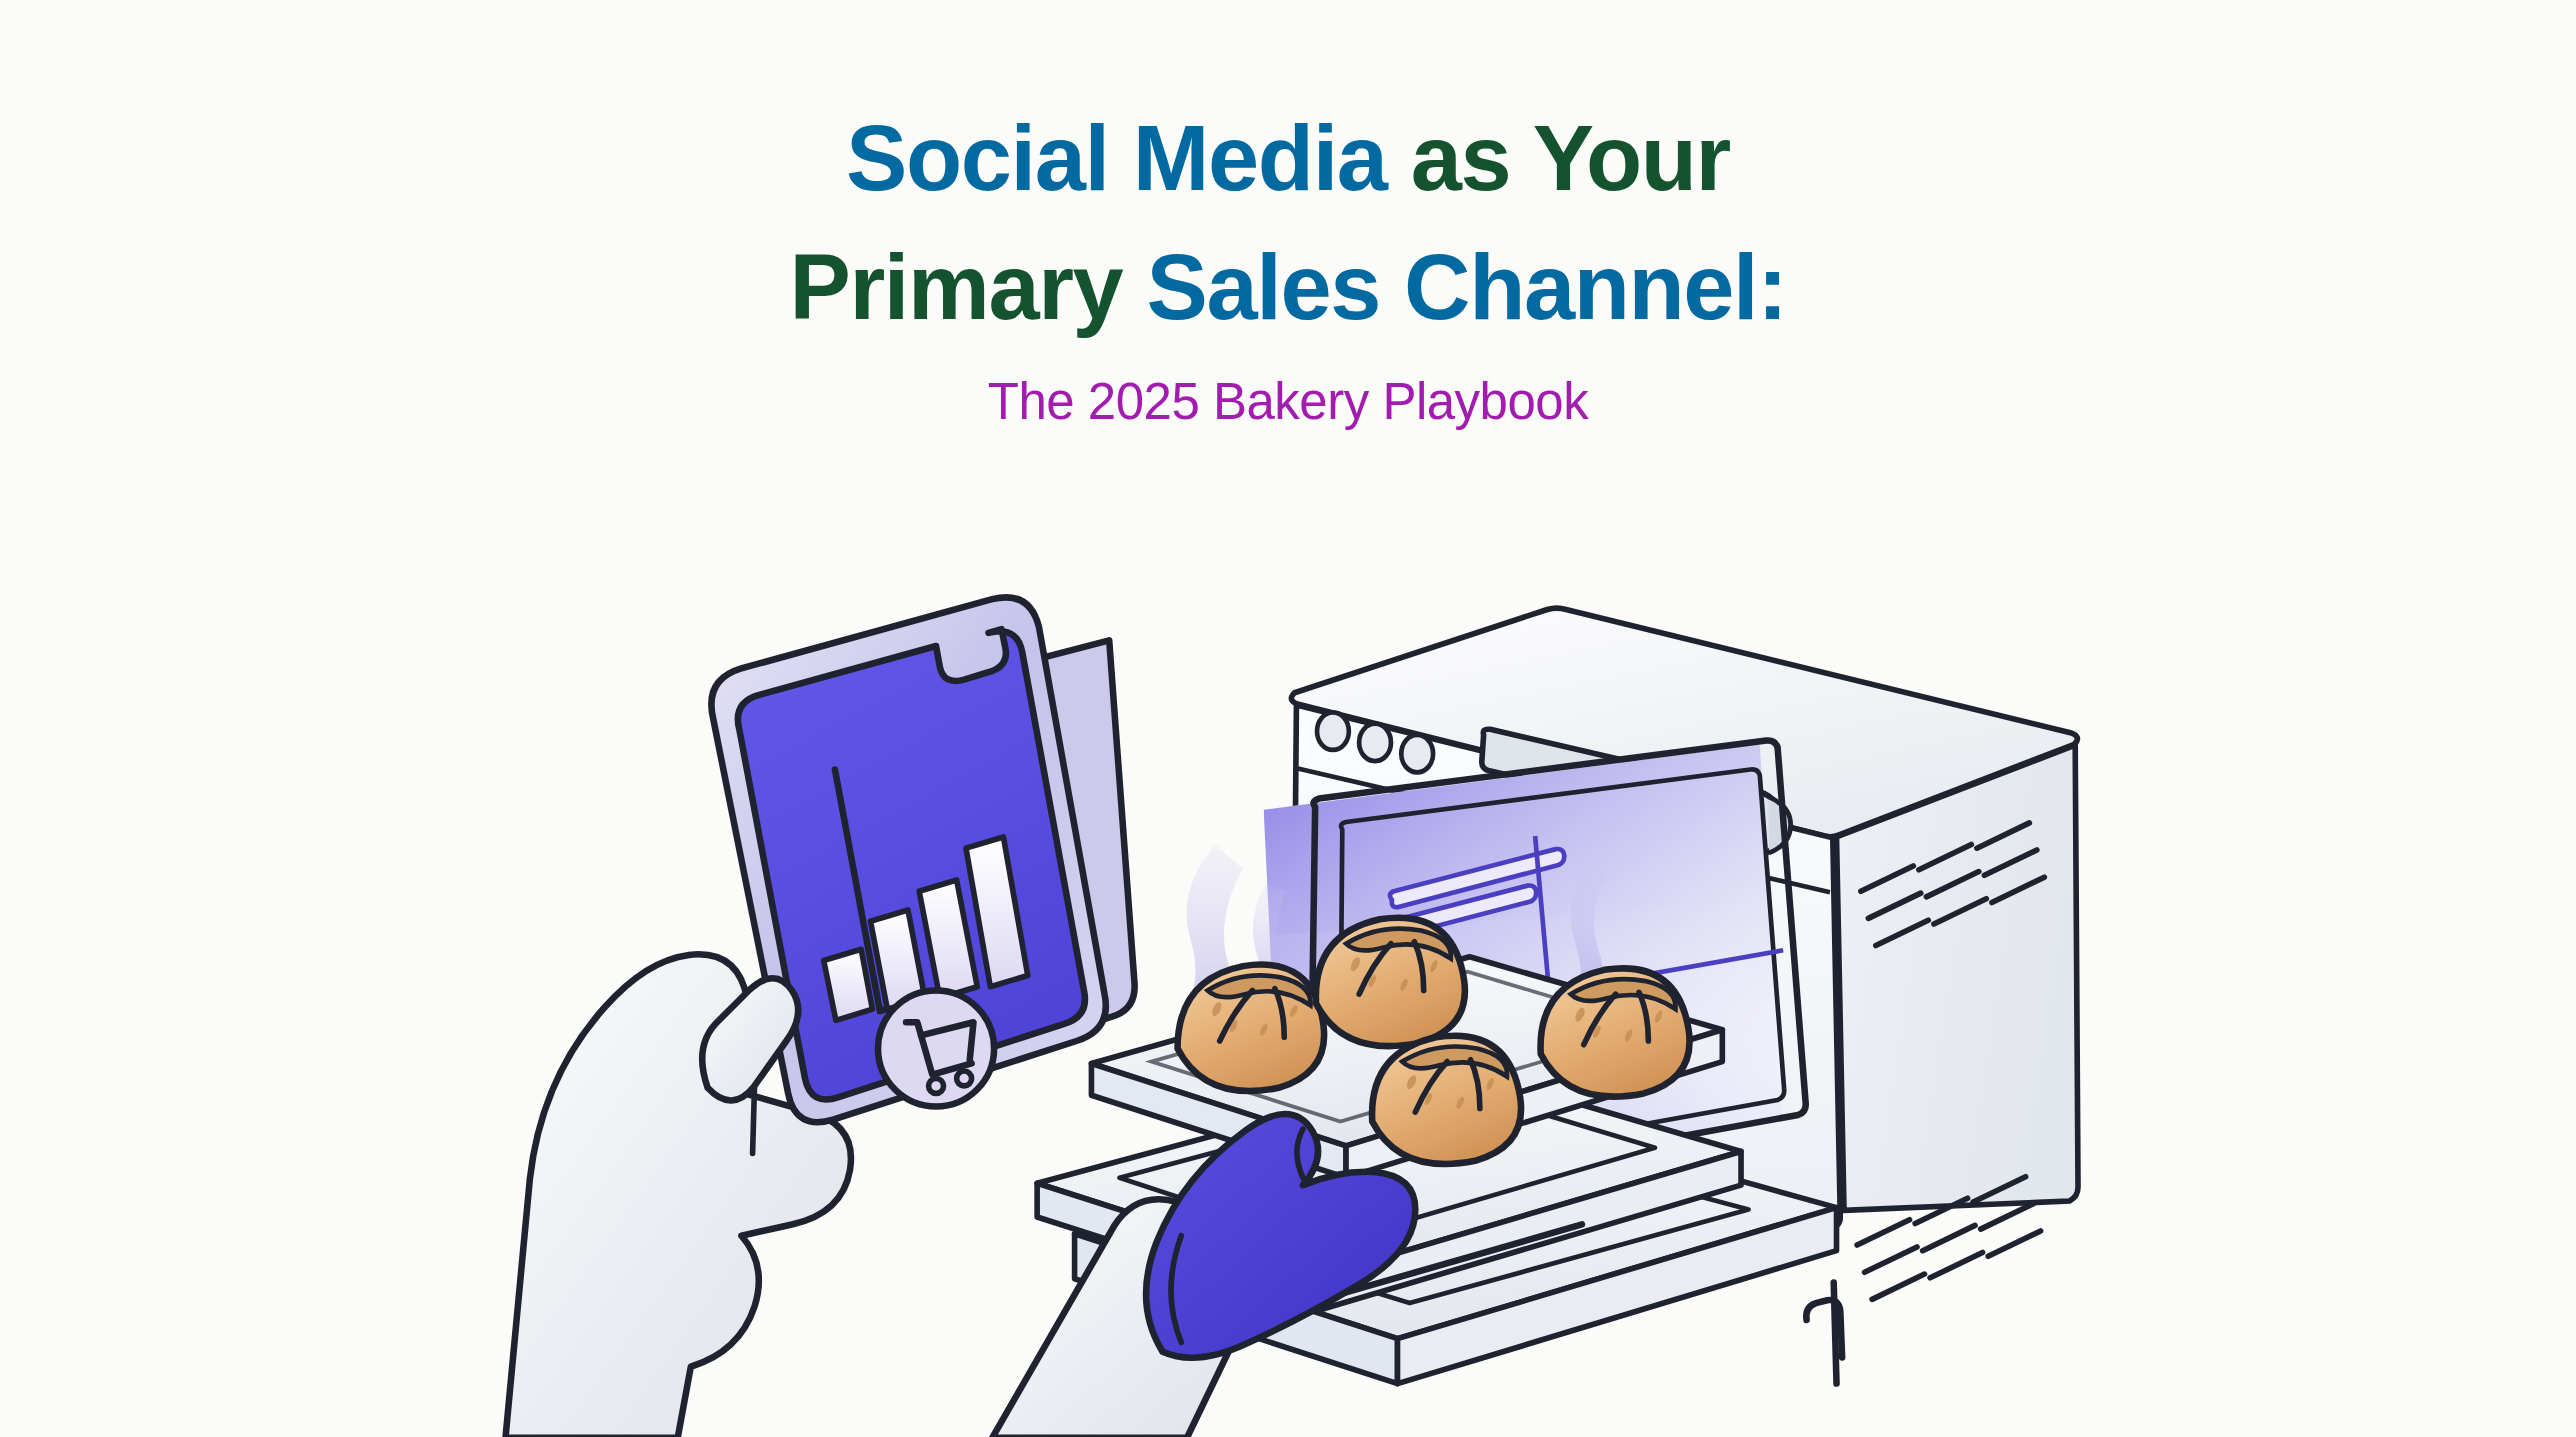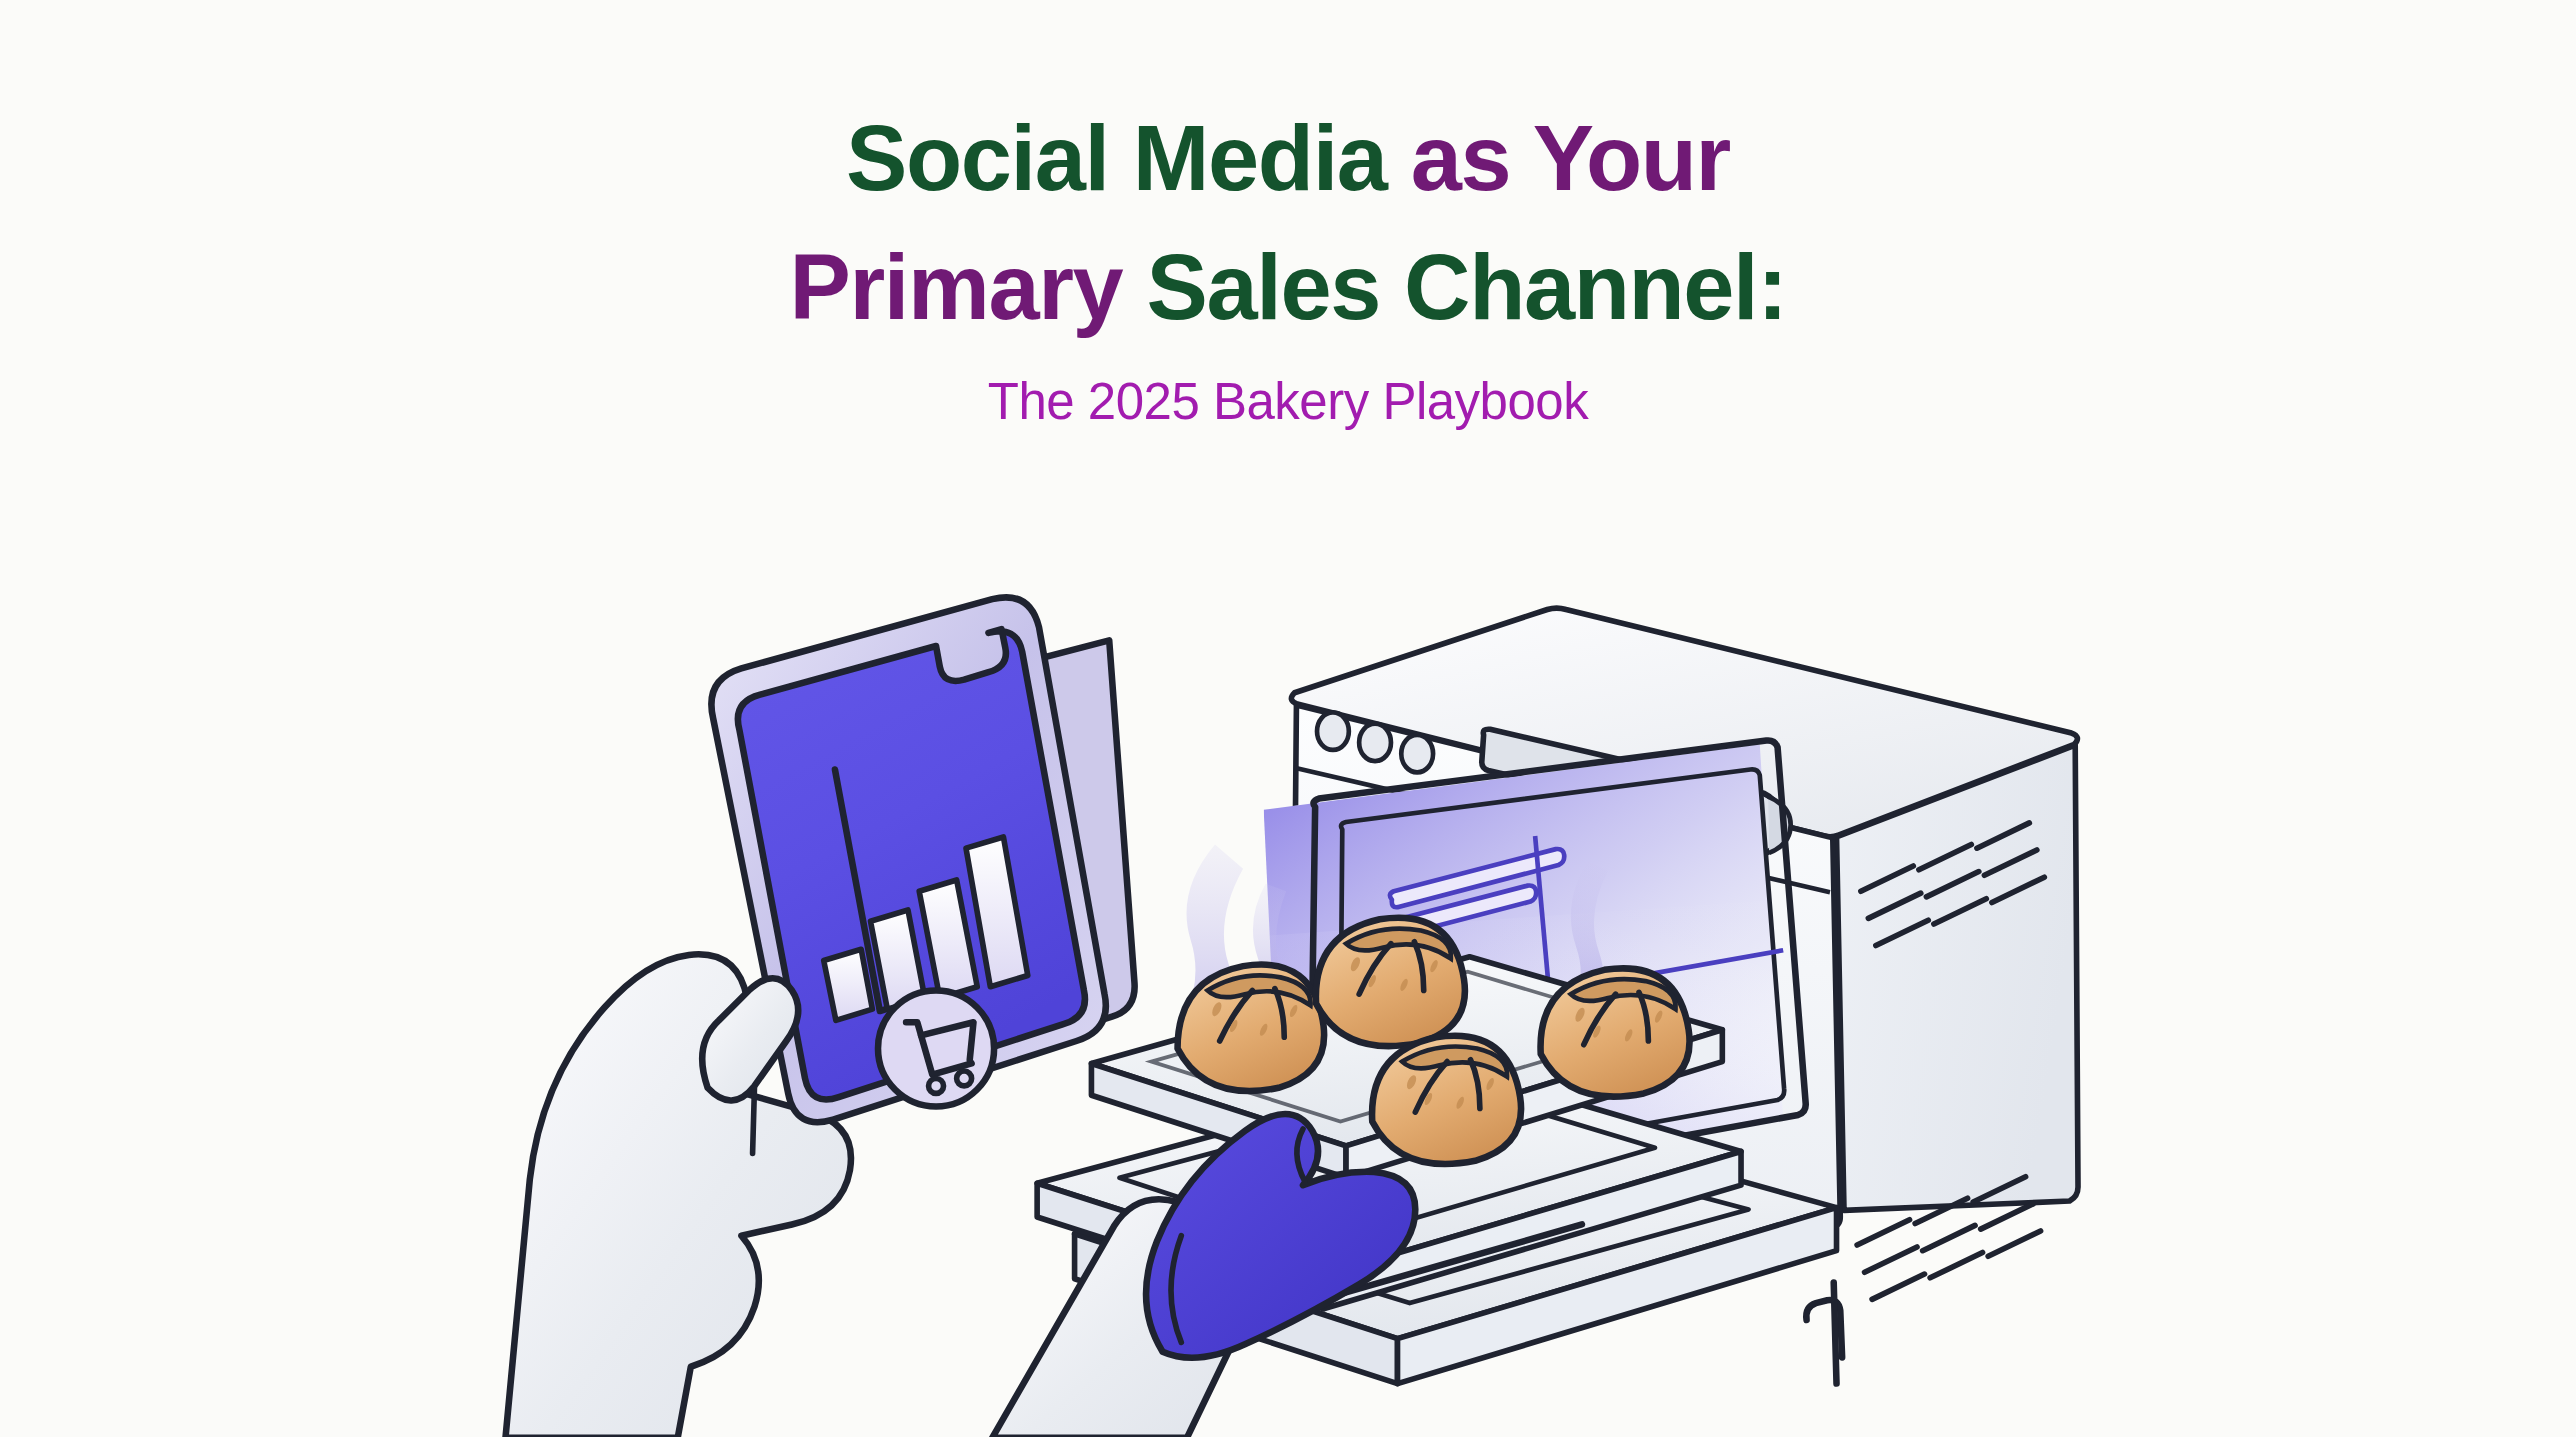--- a/index.html
+++ b/index.html
@@ -35,22 +35,22 @@
     font-size: 92px;
     font-weight: 700;
     line-height: 1.02;
     letter-spacing: -1.4px;
     color: #3c434d;
     white-space: nowrap;
   }
   .title-line.l2 {
     margin-top: 35px;
   }
-  .accent { color: #14532d; }
-  .neutral { color: #701a75; }
+  .accent { color: #0369a1; }
+  .neutral { color: #14532d; }
   .subtitle {
     margin-top: 37px;
     font-size: 51px;
     font-weight: 400;
     letter-spacing: -0.5px;
     color: #a21caf;
     white-space: nowrap;
   }
 
   

